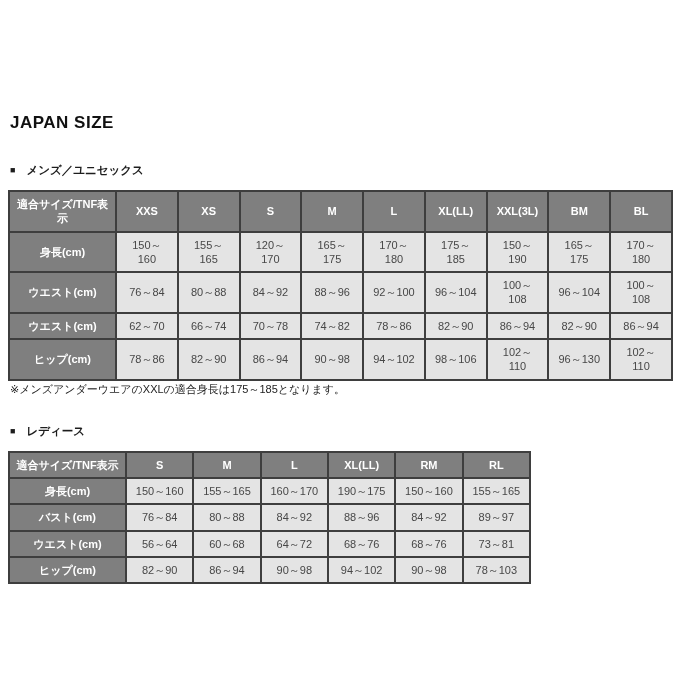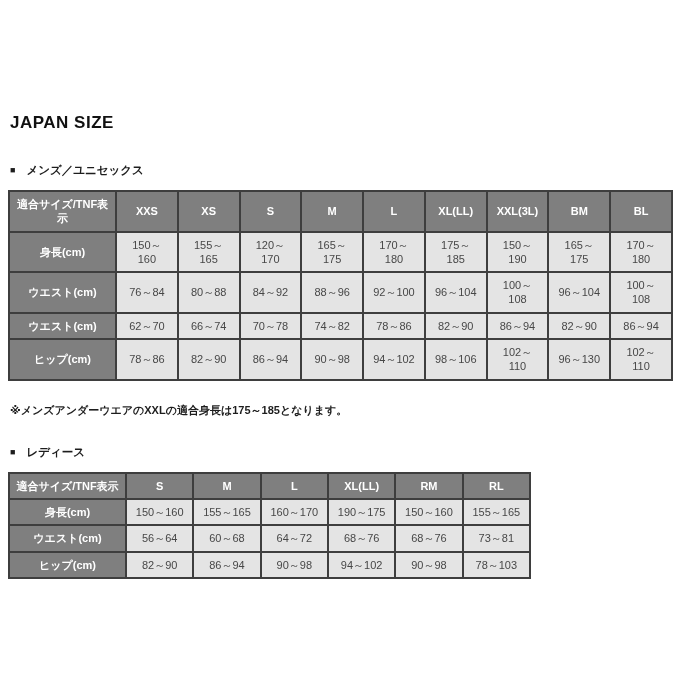--- a/index.html
+++ b/index.html
@@ -46,22 +46,22 @@
     font-weight:bold;
   }
   td{
     background:var(--cell-bg);
     color:var(--cell-text);
     font-weight:normal;
     white-space:pre-line;
     margin-left:26px;
   }
   .note{
-    margin:22px 0 0 2px;
-    font-size:11px;font-weight:bold;color:#1d1d1d;
+    margin:1px 0 0 2px;
+    font-size:11px;font-weight:normal;color:#1d1d1d;
   }
   .women-section{margin-top:27px;}
 </style>
 </head>
 <body>
 
 <div class="content">
 
   <h1 class="page-title">JAPAN SIZE</h1>
 
@@ -190,20 +190,29 @@
     <tr>
       <th>身長(cm)</th>
       <td>150～160</td>
       <td>155～165</td>
       <td>160～170</td>
       <td>190～175</td>
       <td>150～160</td>
       <td>155～165</td>
     </tr>
     <tr>
+      <th>バスト(cm)</th>
+      <td>76～84</td>
+      <td>80～88</td>
+      <td>84～92</td>
+      <td>88～96</td>
+      <td>84～92</td>
+      <td>89～97</td>
+    </tr>
+    <tr>
       <th>ウエスト(cm)</th>
       <td>56～64</td>
       <td>60～68</td>
       <td>64～72</td>
       <td>68～76</td>
       <td>68～76</td>
       <td>73～81</td>
     </tr>
     <tr>
       <th>ヒップ(cm)</th>

